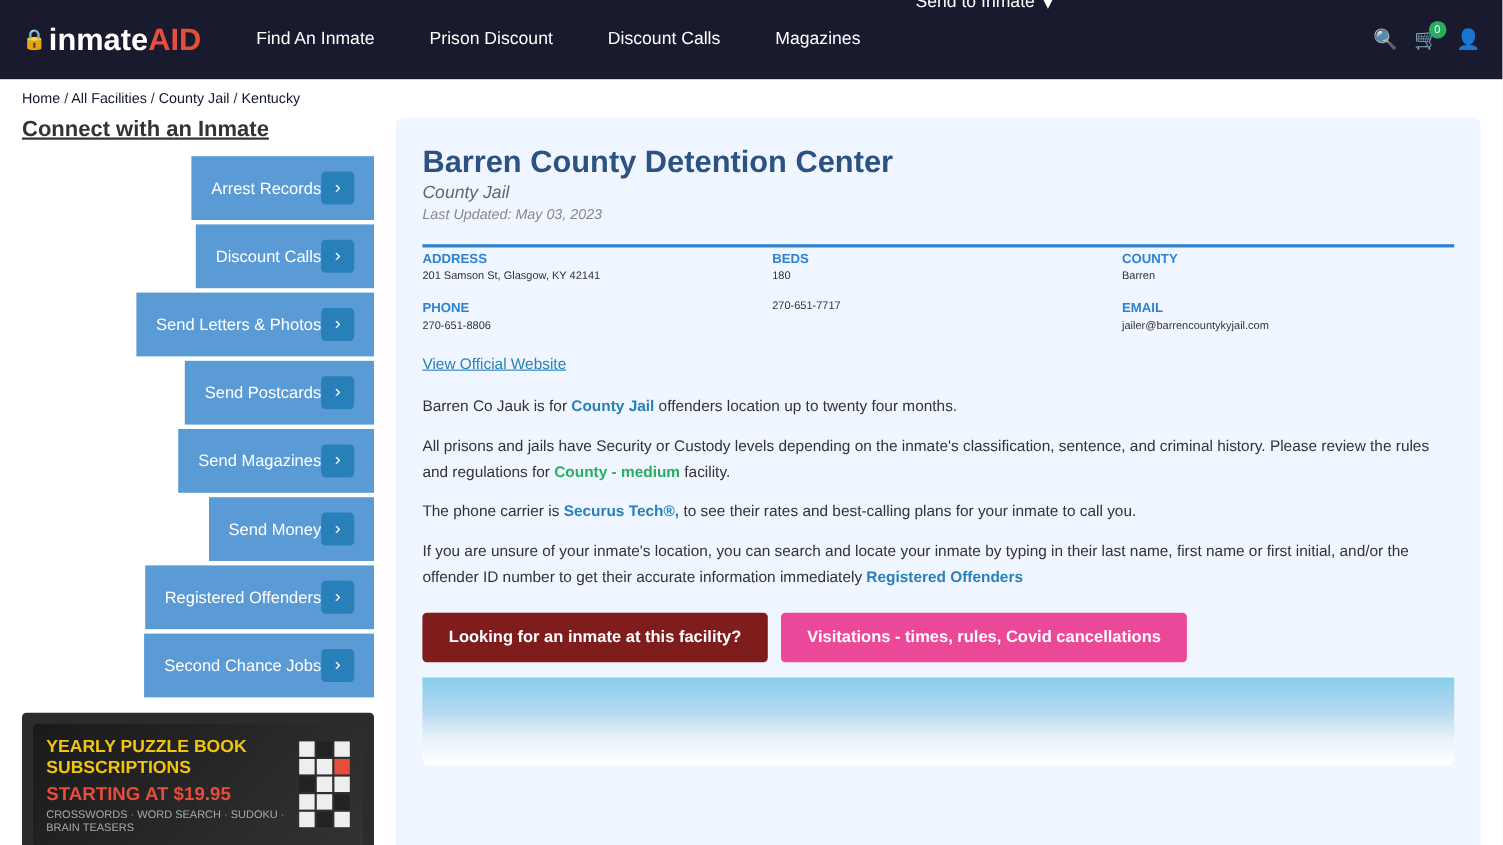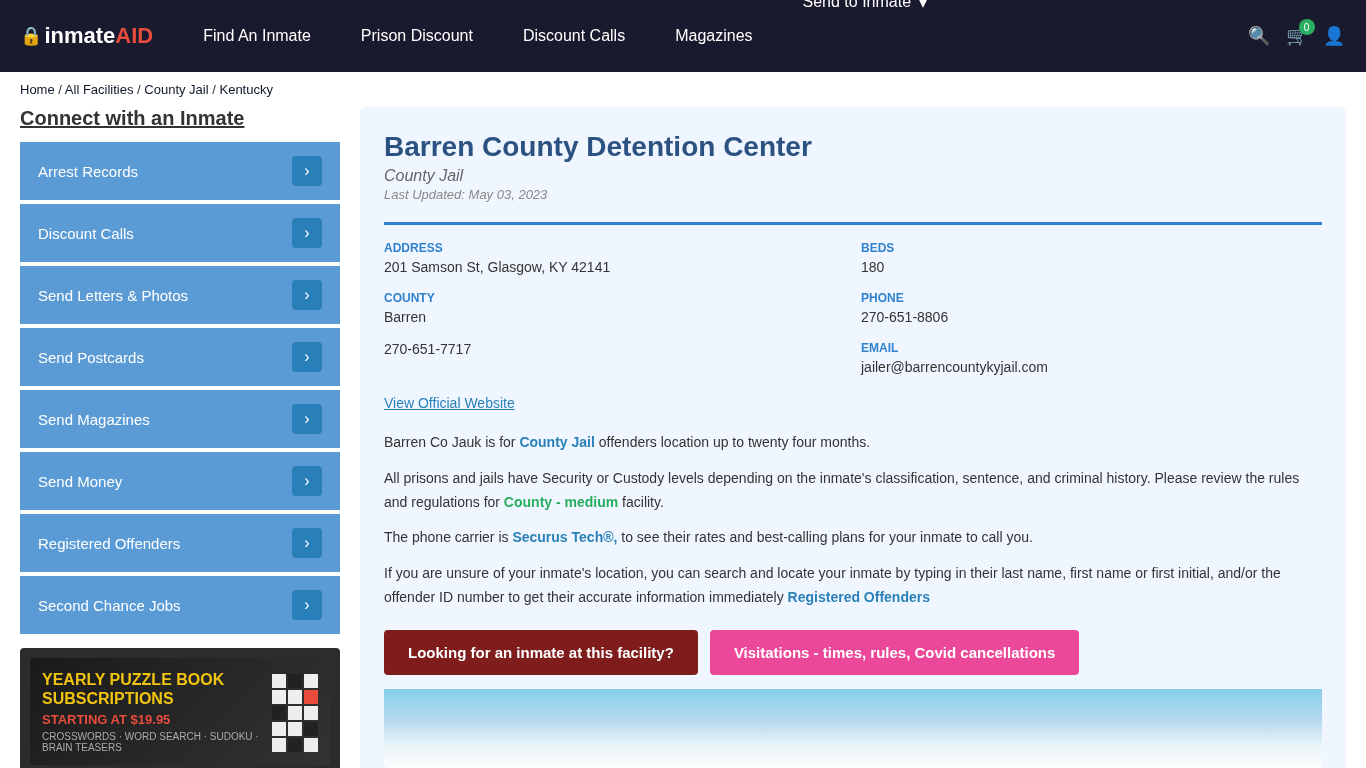--- a/index.html
+++ b/index.html
@@ -13,21 +13,21 @@
       padding: 0 20px;
       height: 72px;
     }
     .logo-area {
       display: flex;
       align-items: center;
       margin-right: 30px;
     }
     .logo-text {
       color: #fff;
-      font-size: 22px;
+      font-size: 28px;
       font-weight: bold;
     }
     .logo-icon {
       color: #e74c3c;
       font-size: 18px;
       margin-right: 2px;
     }
     .nav {
       display: flex;
       align-items: center;
@@ -108,20 +108,21 @@
       font-size: 20px;
       font-weight: bold;
       text-decoration: underline;
       margin-bottom: 12px;
       color: #333;
     }
     .sidebar-menu {
       display: flex;
       flex-direction: column;
       gap: 4px;
+      align-items: flex-end;
     }
     .sidebar-item {
       background: #5b9bd5;
       color: #fff;
       display: flex;
       align-items: center;
       justify-content: space-between;
       padding: 14px 18px;
       cursor: pointer;
       text-decoration: none;
@@ -153,21 +154,21 @@
     }
     .ad-title {
       color: #f1c40f;
       font-size: 16px;
       font-weight: bold;
       text-transform: uppercase;
       line-height: 1.2;
     }
     .ad-subtitle {
       color: #e74c3c;
-      font-size: 13px;
+      font-size: 17px;
       font-weight: bold;
       margin-top: 4px;
     }
     .ad-types {
       color: #aaa;
       font-size: 10px;
       margin-top: 4px;
     }
     .ad-inner {
       display: flex;
@@ -197,35 +198,35 @@
       margin-bottom: 2px;
     }
     .facility-updated {
       font-size: 13px;
       color: #888;
       font-style: italic;
       margin-bottom: 20px;
     }
     .info-grid {
       display: grid;
-      grid-template-columns: 1fr 1fr;
+      grid-template-columns: 1fr 1fr 1fr;
       gap: 16px;
       border-top: 3px solid #3182ce;
-      padding-top: 16px;
+      padding-top: 3px;
       margin-bottom: 20px;
     }
     .info-label {
       color: #3182ce;
       font-size: 12px;
       font-weight: bold;
       text-transform: uppercase;
       margin-bottom: 4px;
     }
     .info-value {
-      font-size: 14px;
+      font-size: 10px;
       color: #333;
     }
     .official-link {
       color: #2980b9;
       text-decoration: underline;
       cursor: pointer;
       font-size: 14px;
       margin-bottom: 20px;
       display: block;
     }

